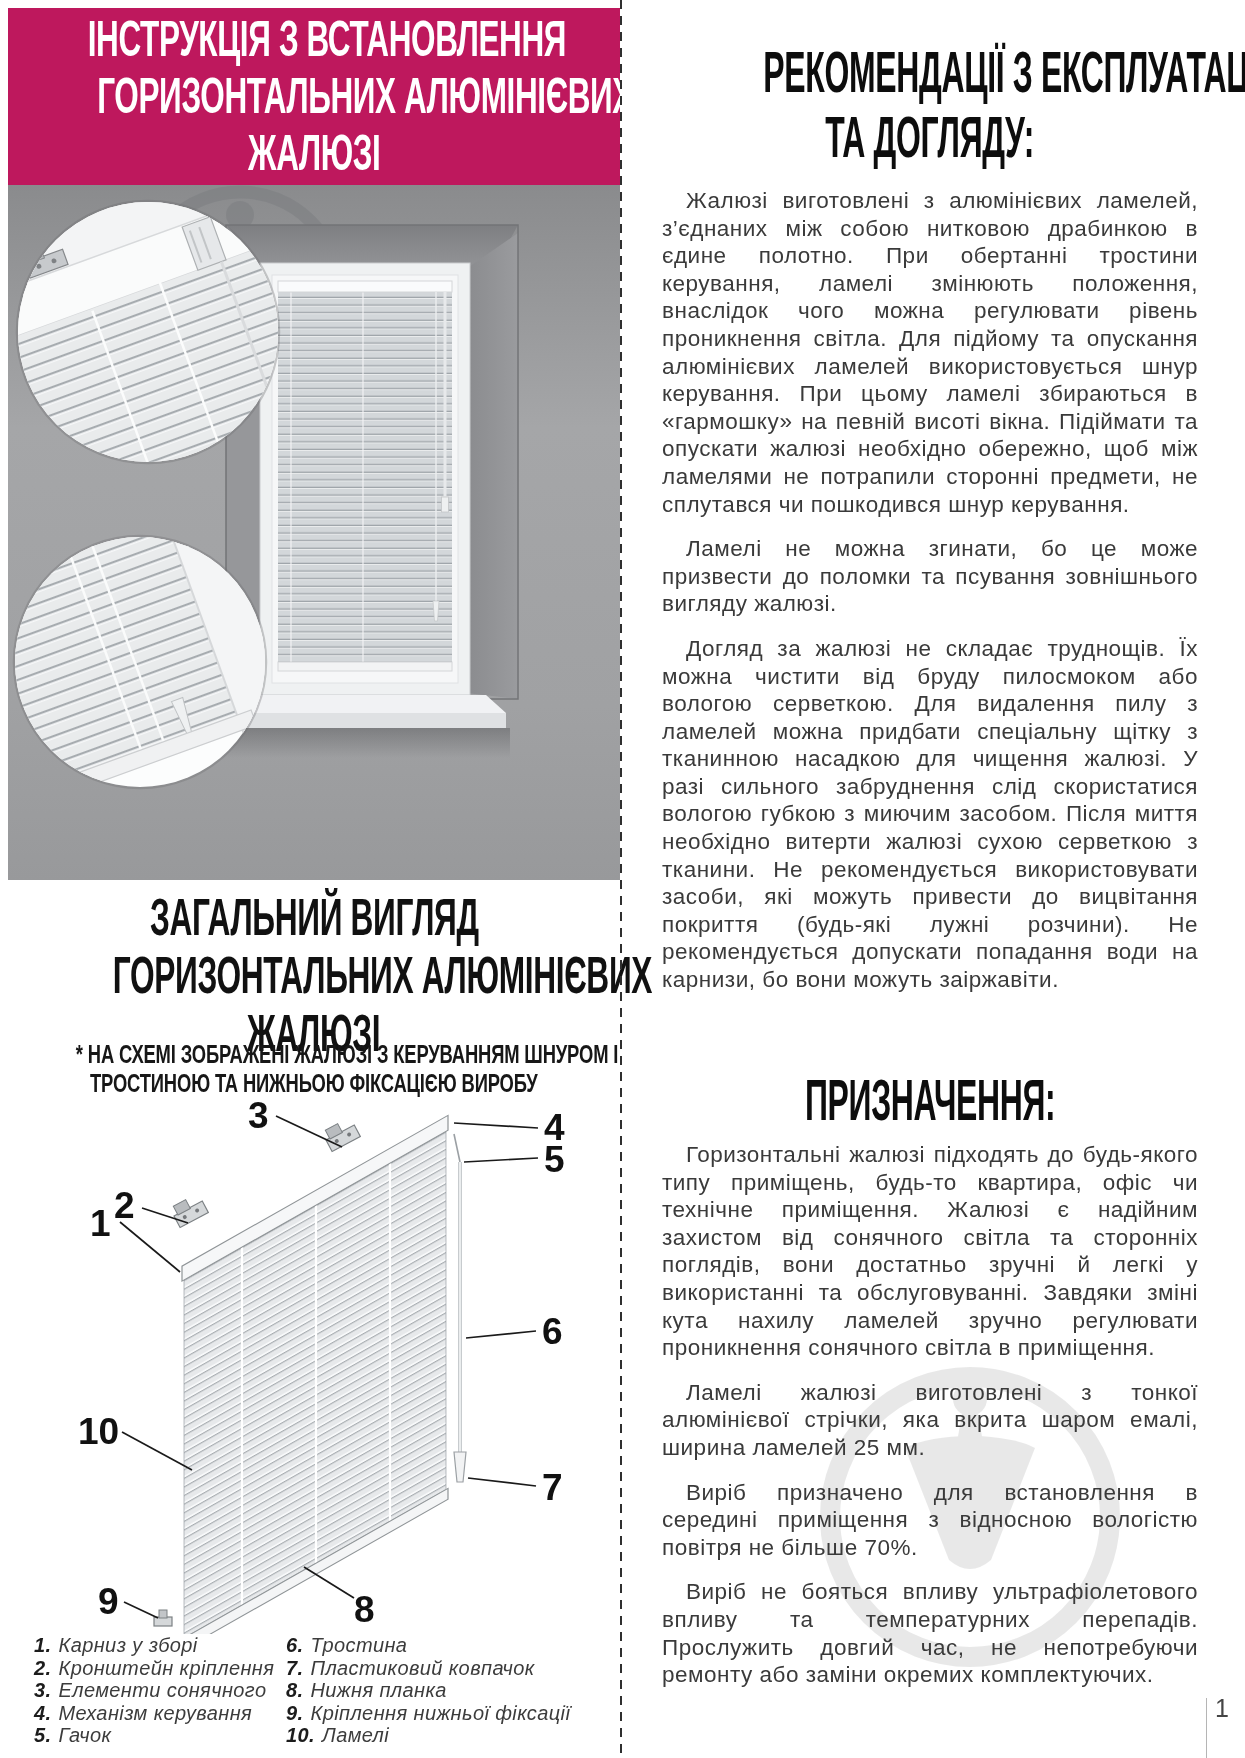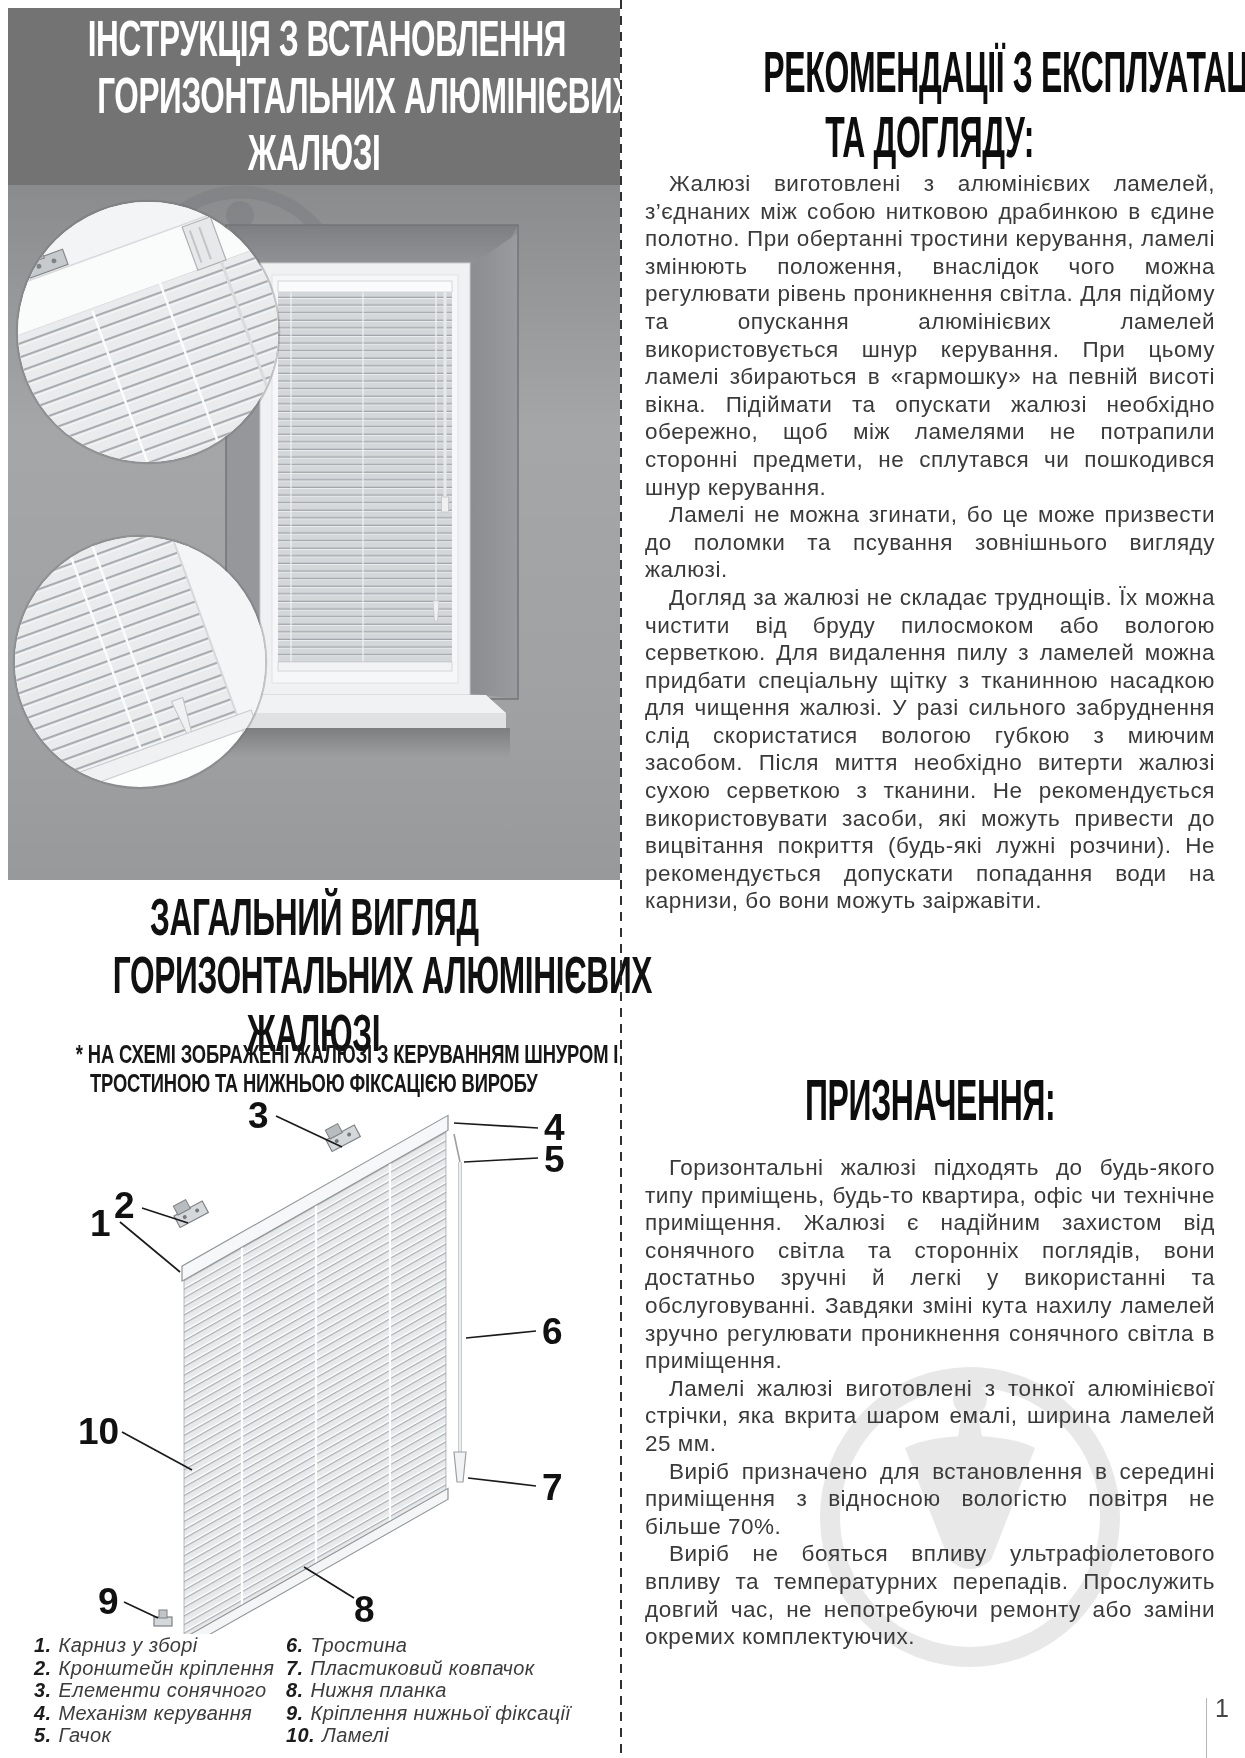--- a/index.html
+++ b/index.html
@@ -7,21 +7,21 @@
     position:relative;width:1245px;height:1758px;background:#ffffff;
     font-family:"Liberation Sans",sans-serif;overflow:hidden;margin:0 auto;
   }
   
   .cline{display:block;text-align:center;white-space:nowrap;}
   .cline > span{display:inline-block;transform-origin:center top;font-weight:bold;}
 
   
   .gray-header{
     position:absolute;left:8px;top:8px;width:612px;height:177px;
-    background:#737373;display:flex;flex-direction:column;justify-content:center;
+    background:#be185d;display:flex;flex-direction:column;justify-content:center;
   }
   .gray-header .cline{line-height:48px;}
   .gray-header .cline > span{
     font-size:42px;color:#ffffff;transform:scale(0.75,1.18);letter-spacing:-0.5px;
   }
   .illu-svg{position:absolute;left:8px;top:185px;}
   .overview-heading{position:absolute;left:8px;top:889px;width:612px;text-decoration:underline;}
   .overview-heading .cline{line-height:48px;}
   .overview-heading .cline > span{
     font-size:44px;color:#111;transform:scale(0.72,1.18);letter-spacing:-0.5px;
@@ -56,23 +56,23 @@
   }
   .purpose-heading{position:absolute;left:645px;top:1068px;width:570px;}
   .purpose-heading .cline{line-height:54px;}
   .purpose-heading .cline > span{
     font-size:47px;color:#0d0d0d;transform:scale(0.68,1.22);letter-spacing:-0.5px;
   }
   .bodytext{
     position:absolute;left:645px;width:570px;color:#3a3a3a;
     font-size:22.5px;line-height:27.6px;text-align:justify;letter-spacing:0.5px;
   }
-  .bodytext p{margin:0;text-indent:24px;}
+  .bodytext p{margin:17px;text-indent:24px;}
   .body-care{top:170px;}
-  .body-purpose{top:1154px;}
+  .body-purpose{top:1124px;}
   .wm-right{position:absolute;left:805px;top:1352px;opacity:0.13;}
   .footer-rule{position:absolute;left:1206px;top:1698px;width:1px;height:60px;background:#b5b5b5;}
   .page-num{position:absolute;left:1215px;top:1694px;font-size:25px;color:#454545;}
 </style>
 </head>
 <body>
 
 <div class="page">
 
   <div class="gray-header">

